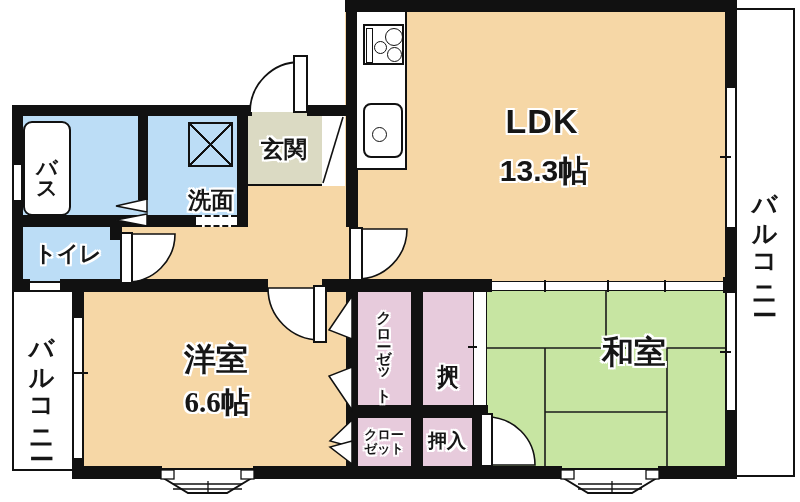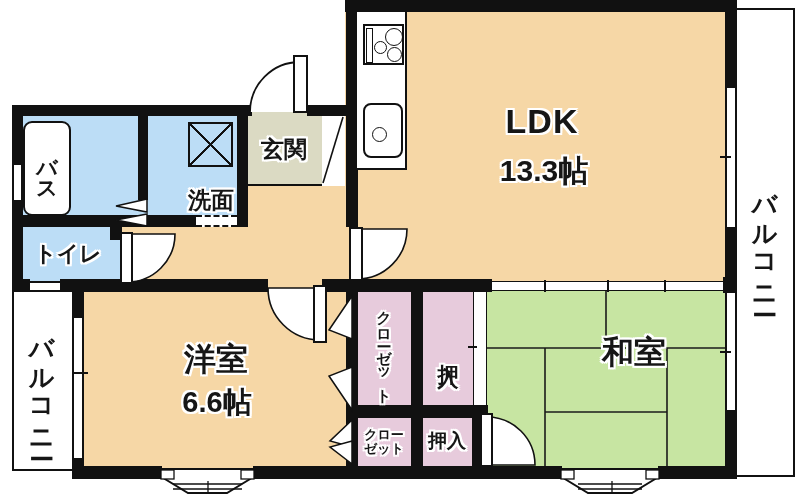--- a/index.html
+++ b/index.html
@@ -180,21 +180,21 @@
       <rect x="646" y="470" width="13" height="9" fill="#fff" stroke="#111" stroke-width="1.3"></rect>
       <line x1="578" y1="484" x2="642" y2="484" stroke="#111" stroke-width="1.3"></line>
       <line x1="578" y1="489" x2="642" y2="489" stroke="#111" stroke-width="1.3"></line>
       <line x1="612" y1="481" x2="612" y2="492" stroke="#111" stroke-width="1.3"></line>
     </g>
   </svg>
 
   <div class="label" style="left:542px;top:122px;font-size:34px;letter-spacing:1px;">LDK</div>
   <div class="label" style="left:544px;top:171px;font-size:30px;">13.3帖</div>
   <div class="label" style="left:216px;top:360px;font-size:32px;">洋室</div>
-  <div class="label" style="left:217px;top:402px;font-size:29px;">6.6帖</div>
+  <div class="label" style="left:217px;top:402px;font-size:29px;font-family:Liberation Serif, serif;">6.6帖</div>
   <div class="label" style="left:604px;top:353px;font-size:32px;margin-left:30px;">和室</div>
   <div class="label" style="left:284px;top:149px;font-size:23px;">玄関</div>
   <div class="label vert" style="left:47px;top:168px;font-size:21px;">バス</div>
   <div class="label" style="left:211px;top:200px;font-size:23px;">洗面</div>
   <div class="label" style="left:68px;top:254px;font-size:22px;">トイレ</div>
   <div class="label vert" style="left:765px;top:240px;font-size:25px;letter-spacing:3px;">バルコニー</div>
   <div class="label vert" style="left:42px;top:384px;font-size:25px;letter-spacing:3px;">バルコニー</div>
   <div class="label vert" style="left:384px;top:349px;font-size:15px;letter-spacing:2px;">クローゼット</div>
   <div class="label vert" style="left:448px;top:350px;font-size:21px;letter-spacing:3px;">押入</div>
   <div class="label wrap2" style="left:384px;top:442px;font-size:13px;width:46px;">クローゼット</div>

